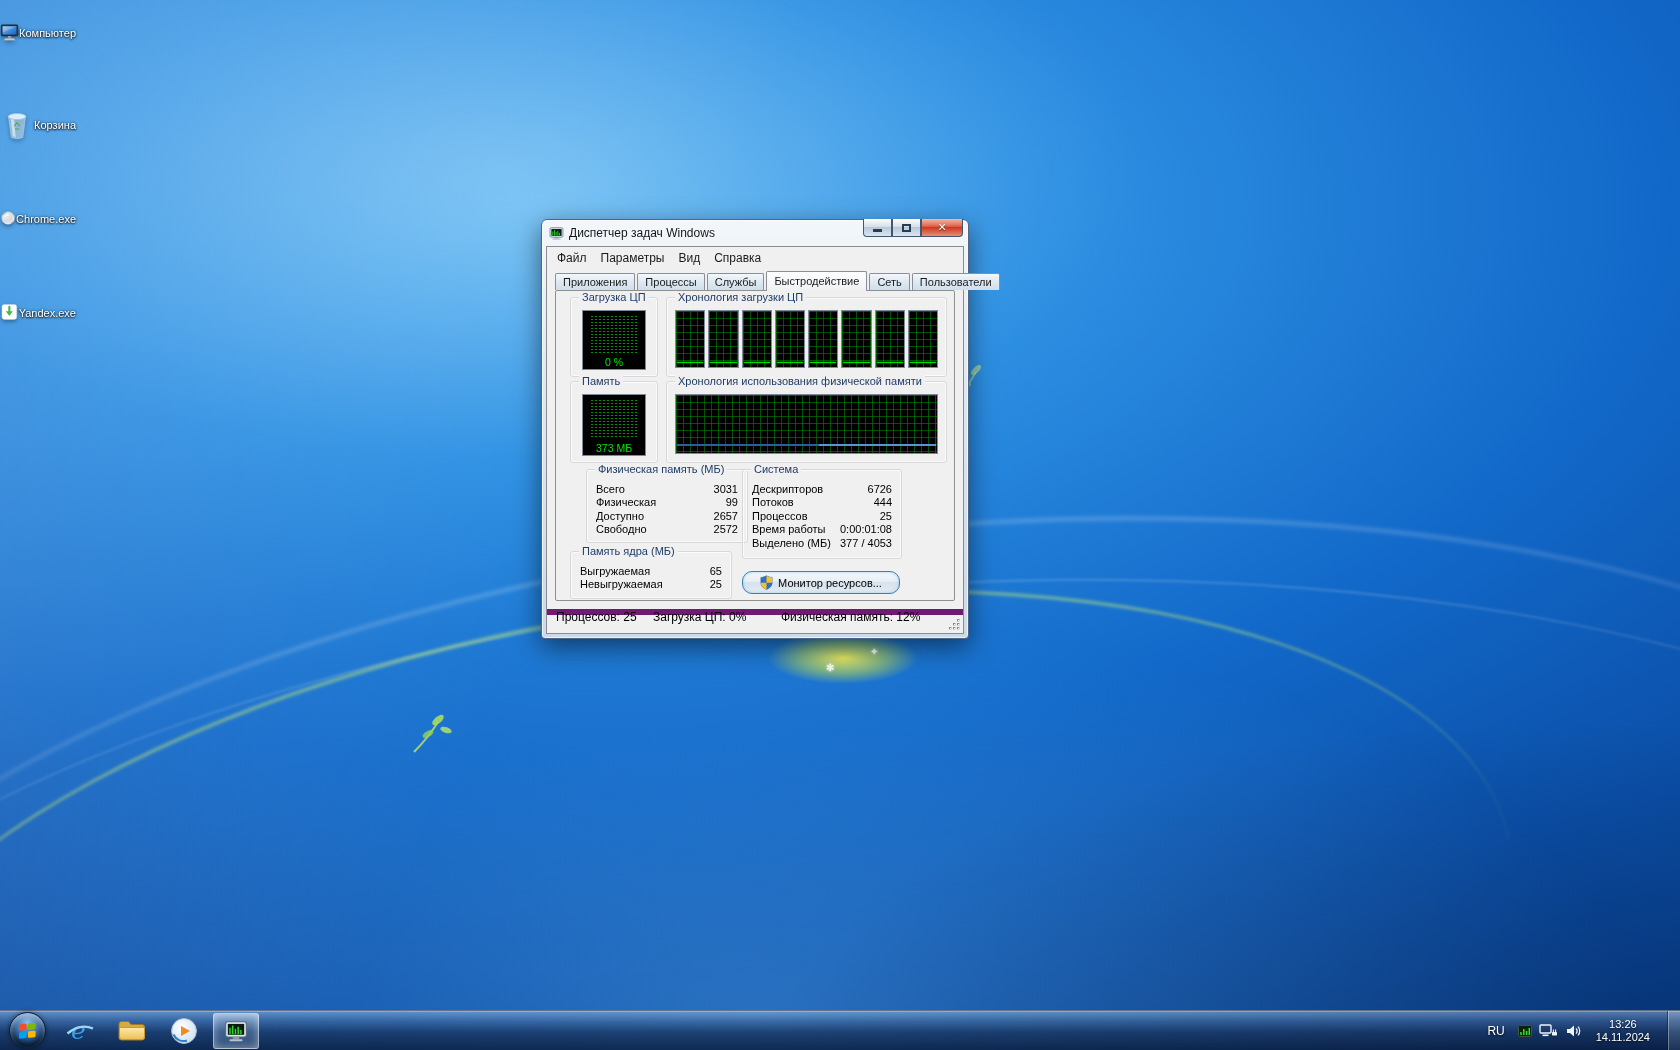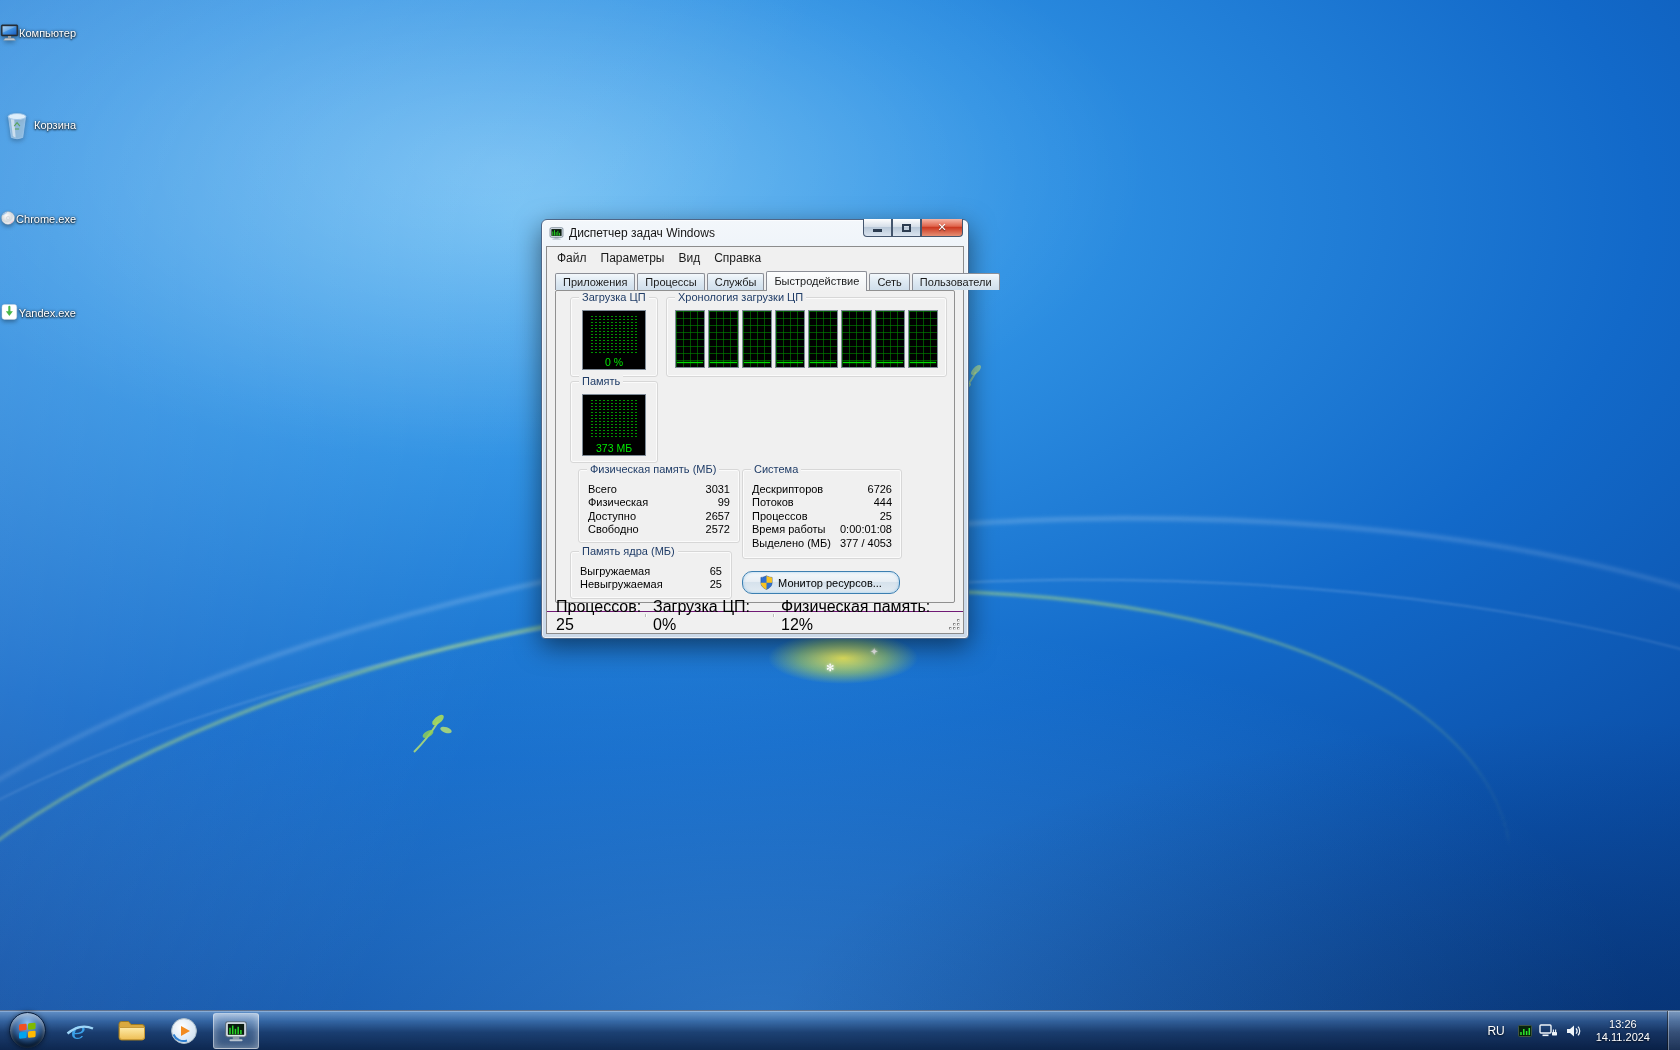--- a/index.html
+++ b/index.html
@@ -115,21 +115,21 @@
   
   .resmon-btn { position:absolute; left:186px; top:280px; width:158px; height:23px;
     display:flex; align-items:center; justify-content:center; gap:5px;
     font-size:11px; color:#000; cursor:pointer;
     background:linear-gradient(#f4f8fb, #e7eef4 45%, #d6e2ec 50%, #e2ebf2);
     border:1px solid #3c7fb1; border-radius:10px;
     box-shadow:inset 0 0 3px rgba(90,170,230,.55); }
 
   
   .statusbar { height:22px; display:flex; align-items:stretch; background:#f0f0f0;
-    border-top:1px solid #701a75; padding:2px 14px 16px 2px; position:relative; font-size:16px; }
+    border-top:6px solid #701a75; padding:2px 14px 16px 2px; position:relative; font-size:12px; }
   .status-cell { display:flex; align-items:center; padding-left:7px; color:#000;
     border-right:1px solid #bdbdbd; box-shadow:1px 0 0 rgba(255,255,255,.85); }
   .status-cell.c1 { width:97px; }
   .status-cell.c2 { width:128px; }
   .status-cell.c3 { flex:1; border-right:none; box-shadow:none; }
   .grip { position:absolute; right:2px; bottom:2px; width:14px; height:14px; cursor:nwse-resize; }
 
   
   .taskbar { position:absolute; left:0; bottom:0; width:1680px; height:40px; z-index:20;
     display:flex; align-items:center;
@@ -310,22 +310,26 @@
         </div>
 
         <div class="group" style="left:14px;top:90px;width:88px;height:82px;">
           <span class="group-title">Память</span>
           <div class="gauge" style="height:62px;">
             <div class="gauge-dots"></div>
             <div class="gauge-value">373 МБ</div>
           </div>
         </div>
 
-
-        <div class="group" style="left:22px;top:178px;width:162px;height:74px;">
+        <div class="group" style="left:110px;top:90px;width:281px;height:82px;">
+          <span class="group-title">Хронология использования физической памяти</span>
+          <div class="mem-history-panel"></div>
+        </div>
+
+        <div class="group" style="left:30px;top:178px;width:162px;height:74px;">
           <span class="group-title">Физическая память (МБ)</span>
           <div class="info-rows">
             <div class="info-row">
               <span>Всего</span>
               <span>3031</span>
               </div>
             <div class="info-row">
               <span>Физическая</span>
               <span>99</span>
               </div>

